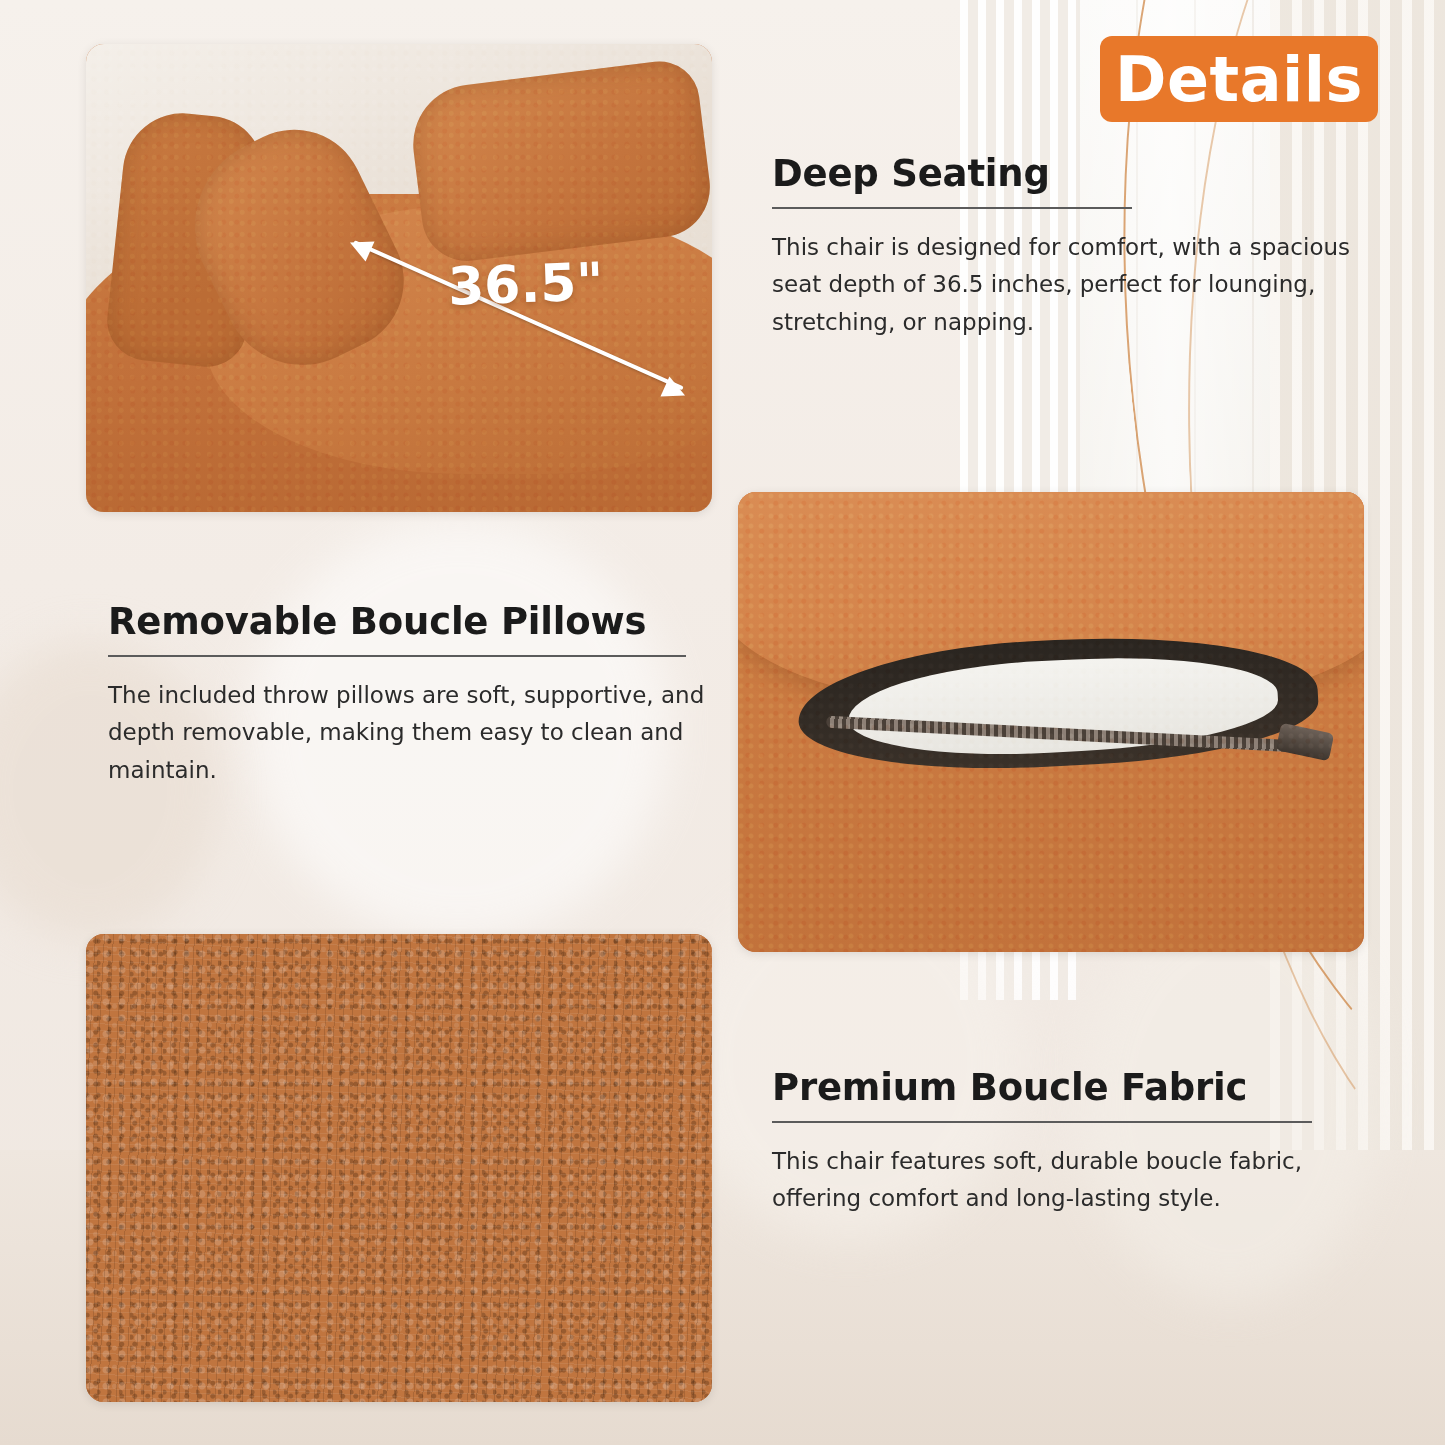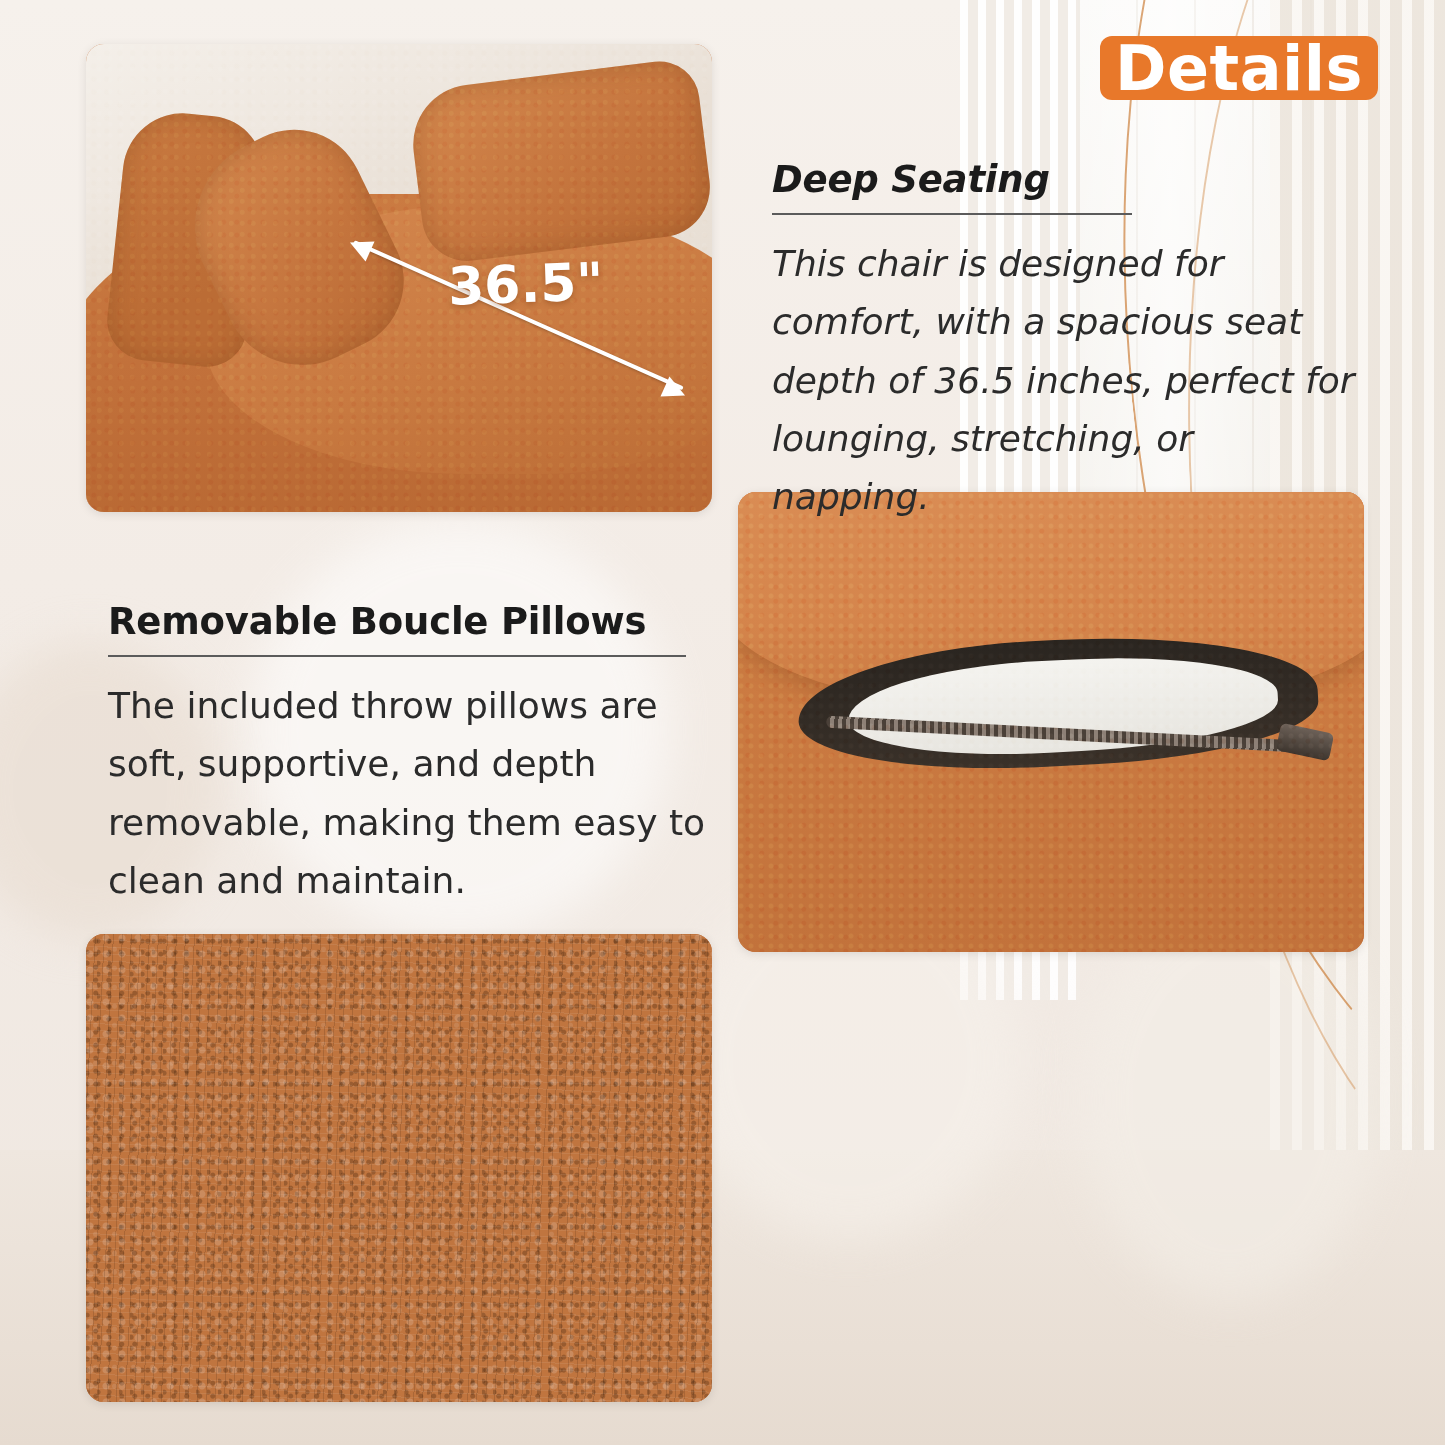--- a/index.html
+++ b/index.html
@@ -97,21 +97,21 @@
     opacity: .45;
     transform: rotate(-3deg);
   }
 
   
   .details-badge {
     position: absolute;
     left: 1100px;
     top: 36px;
     width: 278px;
-    height: 64px;
+    height: 86px;
     background: #e8782a;
     border-radius: 12px;
     display: flex;
     align-items: center;
     justify-content: center;
     color: #ffffff;
     font-size: 62px;
     font-weight: bold;
     letter-spacing: .5px;
     font-family: "DejaVu Sans", sans-serif;
@@ -299,28 +299,28 @@
     padding-bottom: 12px;
     margin: 0;
     letter-spacing: -.2px;
   }
   .tb-rule {
     height: 2px;
     background: #5b5b5b;
     margin-bottom: 20px;
   }
   .tb-body {
-    font-size: 36px;
+    font-size: 23px;
     line-height: 1.62;
     color: #2b2b2b;
     font-family: "DejaVu Sans", sans-serif;
     margin: 0;
   }
 
-  .tb-deep { left: 772px; top: 158px; width: 590px; font-style: italic; }
+  .tb-deep { left: 772px; top: 152px; width: 590px; }
   .tb-deep .tb-rule { width: 360px; }
 
   .tb-pillows { left: 108px; top: 600px; width: 600px; }
   .tb-pillows .tb-rule { width: 578px; }
 
   .tb-fabric { left: 772px; top: 1066px; width: 580px; }
   .tb-fabric .tb-rule { width: 540px; }
 </style>
 </head>
 <body>
@@ -378,14 +378,19 @@
     <div class="tb-rule"></div>
     <p class="tb-body">This chair is designed for comfort, with a spacious seat depth of 36.5 inches, perfect for lounging, stretching, or napping.</p>
   </div>
 
   <div class="text-block tb-pillows">
     <h2 class="tb-title">Removable Boucle Pillows</h2>
     <div class="tb-rule"></div>
     <p class="tb-body">The included throw pillows are soft, supportive, and depth removable, making them easy to clean and maintain.</p>
   </div>
 
+  <div class="text-block tb-fabric">
+    <h2 class="tb-title">Premium Boucle Fabric</h2>
+    <div class="tb-rule"></div>
+    <p class="tb-body">This chair features soft, durable boucle fabric, offering comfort and long-lasting style.</p>
+  </div>
 
 </div>
 
 </body></html>

